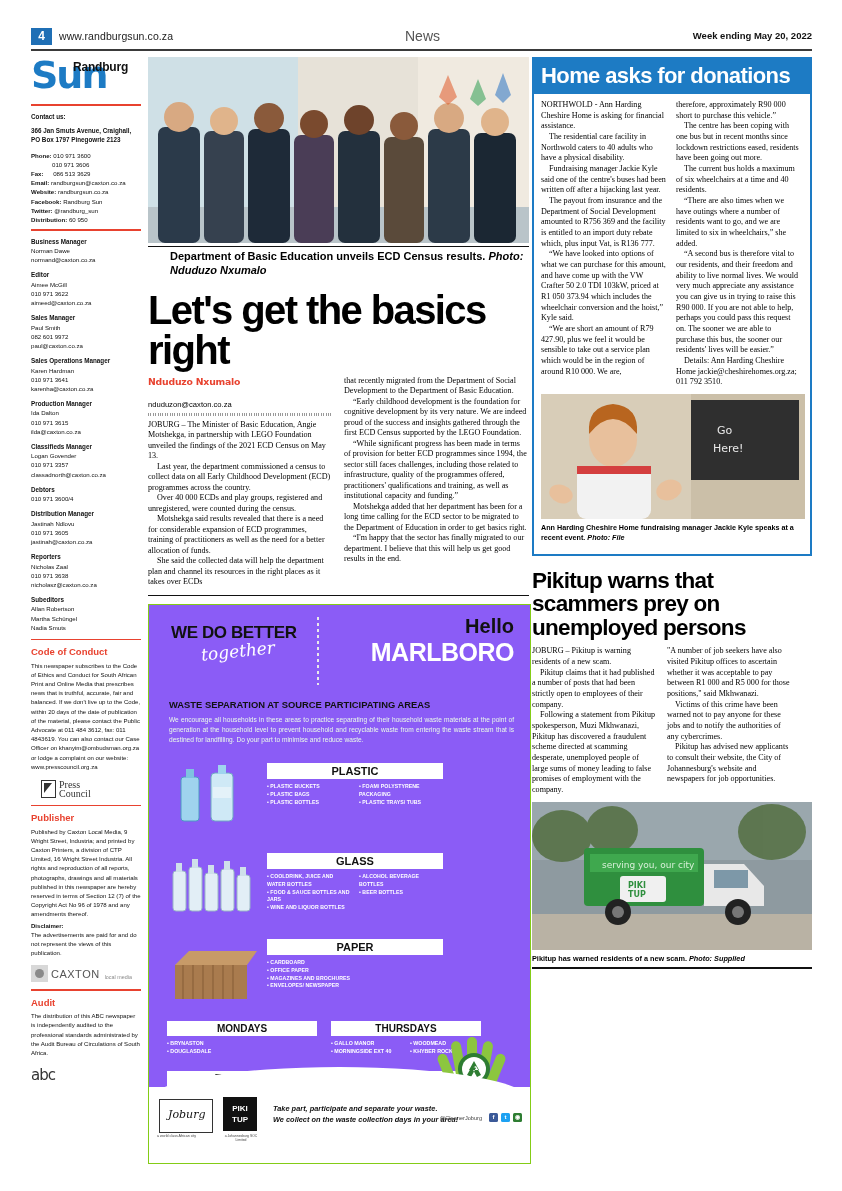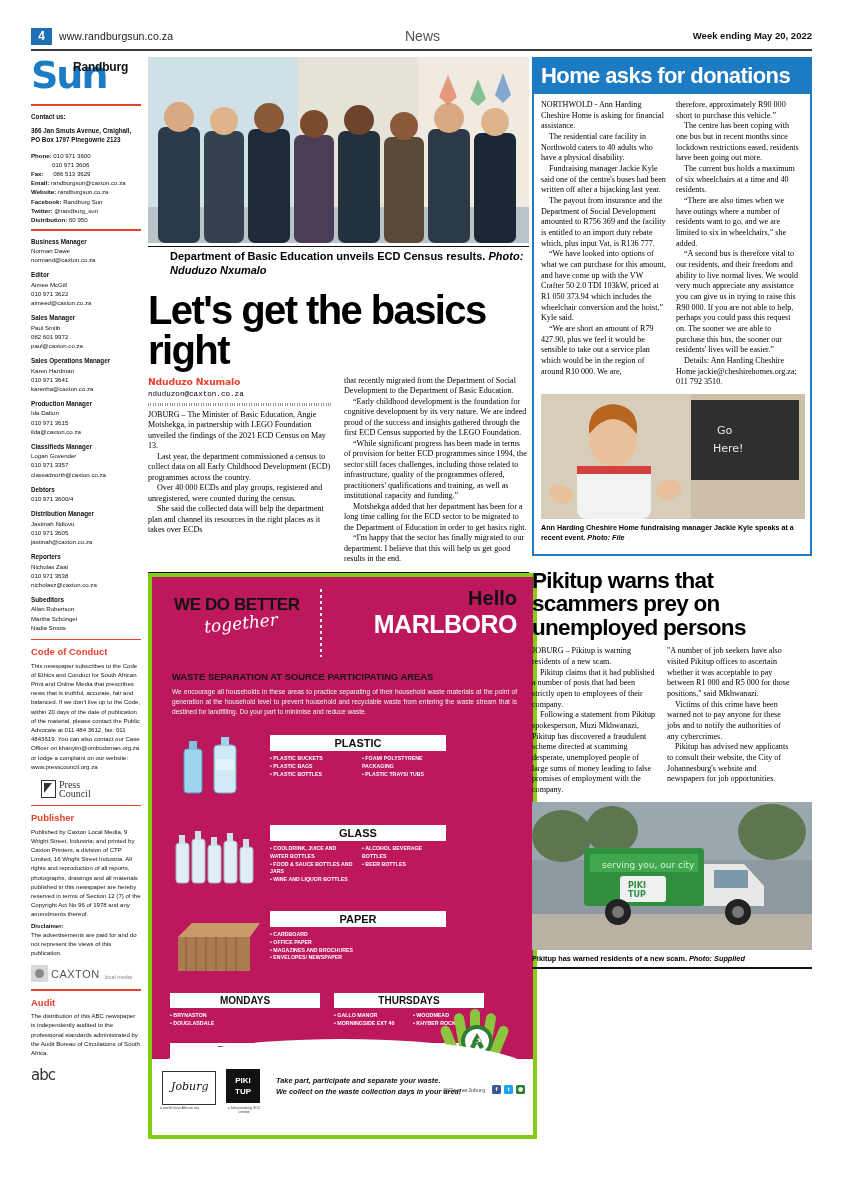--- a/index.html
+++ b/index.html
@@ -42,30 +42,30 @@
 
   
   .main{position:absolute;left:148px;top:57px;width:381px;}
   .lead-photo{width:381px;height:186px;position:relative;overflow:hidden;background:#cfd8de;}
   .caption-rule{height:1.2px;background:#111;margin-top:3px;}
   .photo-caption{font-size:11px;font-weight:bold;margin-top:3px;line-height:1.25;padding-left:22px;}
   .photo-caption i{font-style:italic;}
   .headline{font-family:"Liberation Sans",sans-serif;font-weight:bold;font-size:40px;letter-spacing:-1.6px;
       line-height:40px;margin:12px 0 6px 0;}
   .byline-name{color:#e8422f;font-weight:bold;font-size:9.3px;font-family:"DejaVu Sans",sans-serif;letter-spacing:-.2px;}
-  .byline-mail{font-size:7.6px;font-family:Liberation Mono, monospace;margin-top:2px;}
+  .byline-mail{font-size:7.6px;font-family:Liberation Sans, sans-serif;margin-top:12px;}
   .dotrule{height:3px;background:repeating-linear-gradient(to right,#999 0 1px,transparent 1px 2.4px);margin:3px 0 4px 0;}
   .cols2{display:flex;gap:12px;}
   .col{width:184px;font-family:"Liberation Serif",serif;font-size:8.1px;line-height:1.30;text-align:left;}
   .col p{margin:0;text-indent:9px;}
   .col p.first{text-indent:0;}
   .story-endrule{height:1.4px;background:#111;margin-top:7px;}
 
   
-  .ad{position:absolute;left:148px;top:573px;width:381px;height:558px;border:4px solid #84cc16;background:#be185d;overflow:hidden;}
+  .ad{position:absolute;left:148px;top:604px;width:381px;height:558px;border:1px solid #84cc16;background:#8b5cf6;overflow:hidden;}
   .ad-inner{position:absolute;inset:0;}
   .ad-top{position:relative;height:90px;}
   .wdb{position:absolute;left:22px;top:18px;font-weight:bold;font-size:17px;color:#111;letter-spacing:-.4px;}
   .wdb-script{position:absolute;left:52px;top:36px;font-family:"DejaVu Serif",serif;font-style:italic;font-size:17px;color:#fff;
       transform:rotate(-6deg);}
   .ad-divider{position:absolute;left:168px;top:12px;width:2px;height:68px;
       background:repeating-linear-gradient(to bottom,#eaeaea 0 3px,transparent 3px 6px);}
   .hello{position:absolute;right:16px;top:10px;font-size:20px;font-weight:bold;color:#111;}
   .marlboro{position:absolute;right:16px;top:33px;font-size:25px;font-weight:bold;color:#fff;letter-spacing:-.5px;}
   .ad-sub{position:absolute;left:20px;top:94px;width:345px;font-size:9.4px;font-weight:bold;color:#111;}
@@ -288,20 +288,21 @@
 
     <div class="cols2">
       <div class="col">
         <div class="byline-name">Nduduzo Nxumalo</div>
         <div class="byline-mail">nduduzon@caxton.co.za</div>
         <div class="dotrule"></div>
         <div id="main-left">
             <p class="first">JOBURG – The Minister of Basic Education, Angie Motshekga, in partnership with LEGO Foundation unveiled the findings of the 2021 ECD Census on May 13.</p>
             <p>Last year, the department commissioned a census to collect data on all Early Childhood Development (ECD) programmes across the country.</p>
             <p>Over 40 000 ECDs and play groups, registered and unregistered, were counted during the census.</p>
+            <p>Motshekga said results revealed that there is a need for considerable expansion of ECD programmes, training of practitioners as well as the need for a better allocation of funds.</p>
             <p>She said the collected data will help the department plan and channel its resources in the right places as it takes over ECDs</p>
           </div>
       </div>
       <div class="col">
         <div id="main-right">
             <p class="first">that recently migrated from the Department of Social Development to the Department of Basic Education.</p>
             <p>“Early childhood development is the foundation for cognitive development by its very nature. We are indeed proud of the success and insights gathered through the first ECD Census supported by the LEGO Foundation.</p>
             <p>“While significant progress has been made in terms of provision for better ECD programmes since 1994, the sector still faces challenges, including those related to infrastructure, quality of the programmes offered, practitioners' qualifications and training, as well as institutional capacity and funding.”</p>
             <p>Motshekga added that her department has been for a long time calling for the ECD sector to be migrated to the Department of Education in order to get basics right.</p>
             <p>“I'm happy that the sector has finally migrated to our department. I believe that this will help us get good results in the end.</p>

